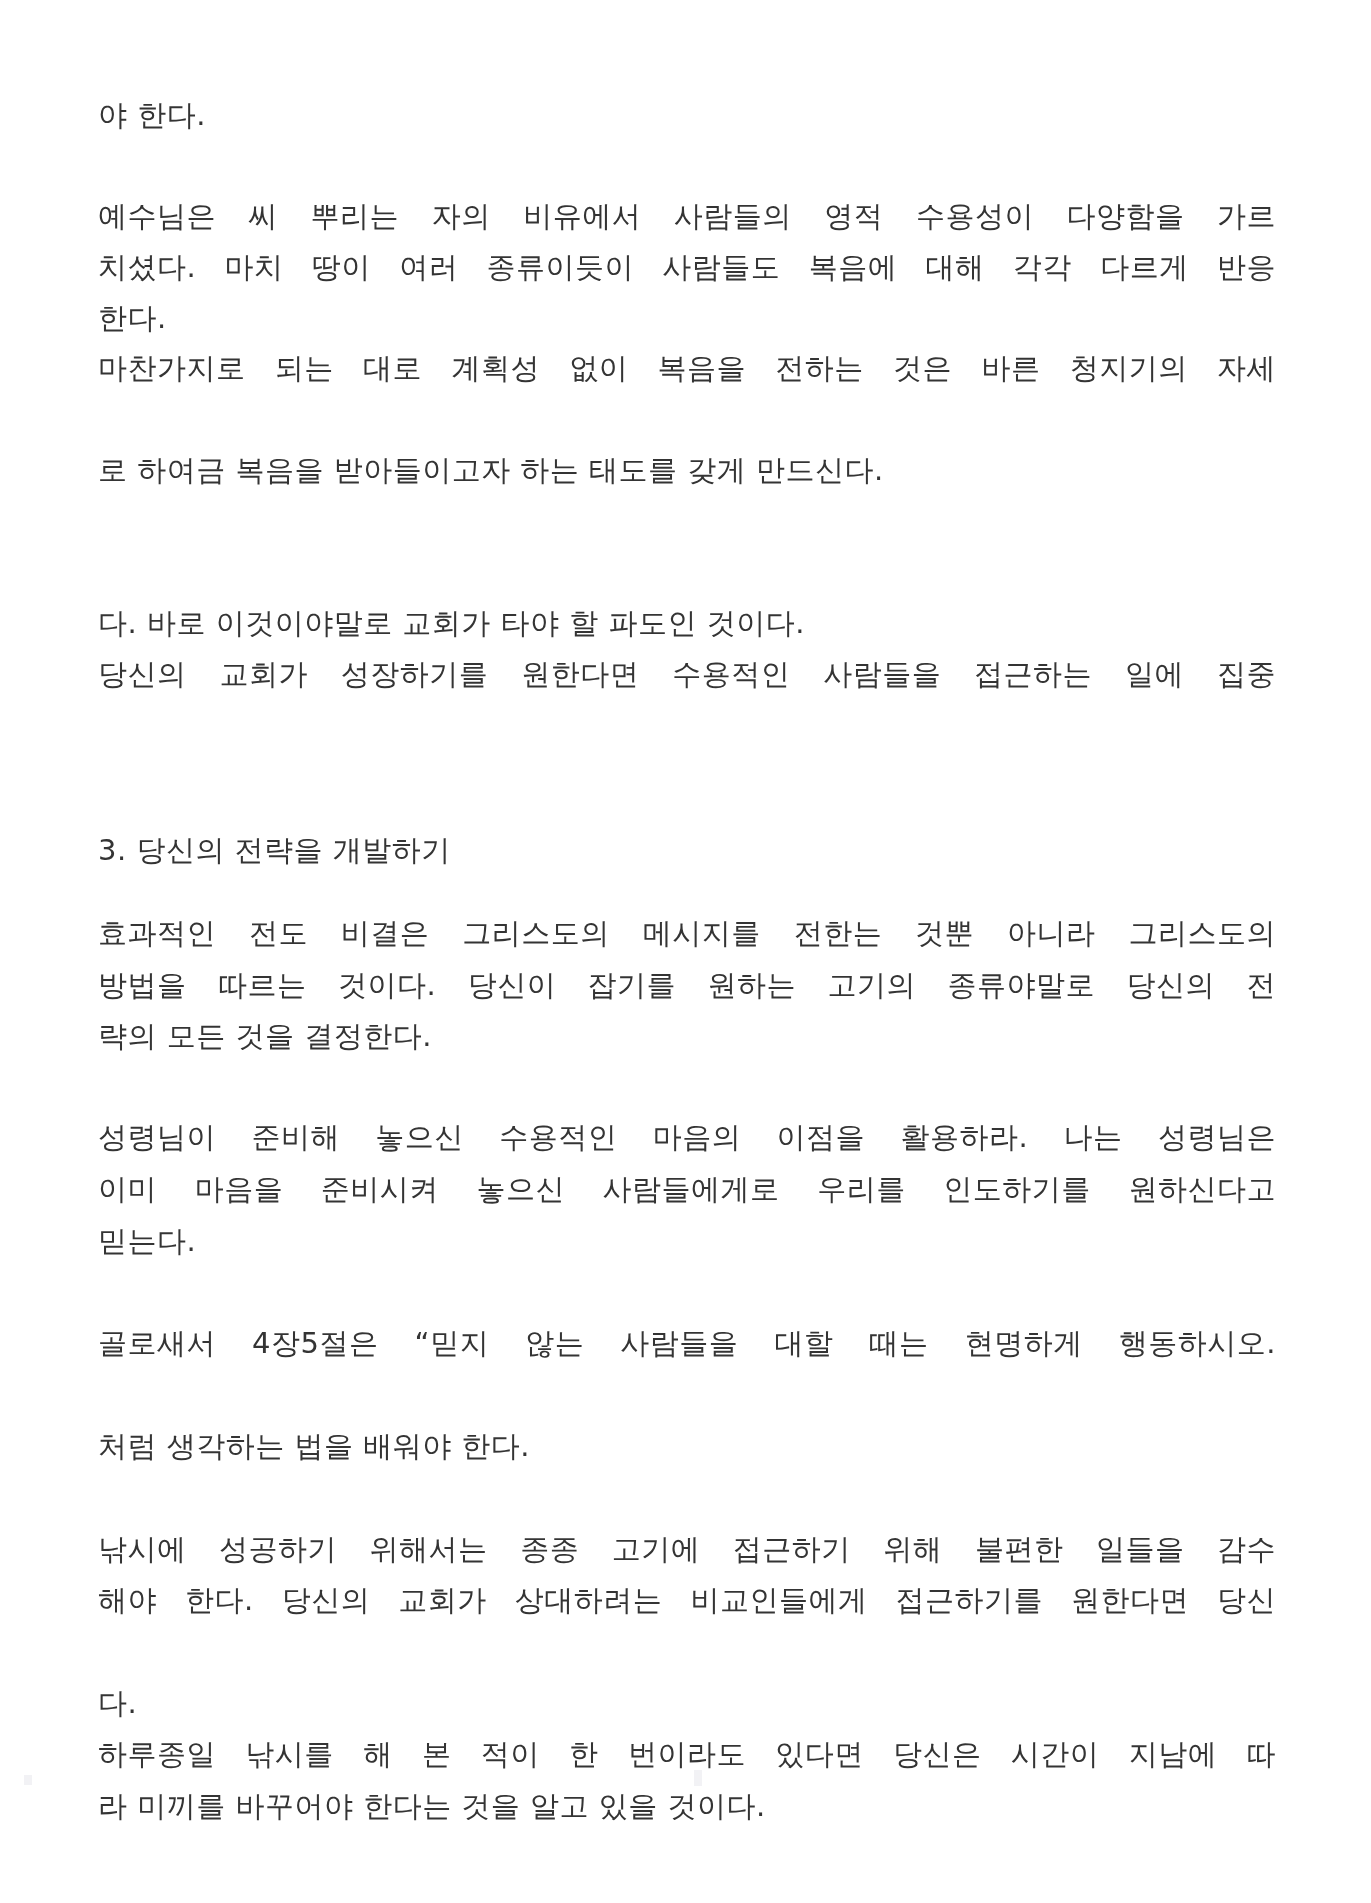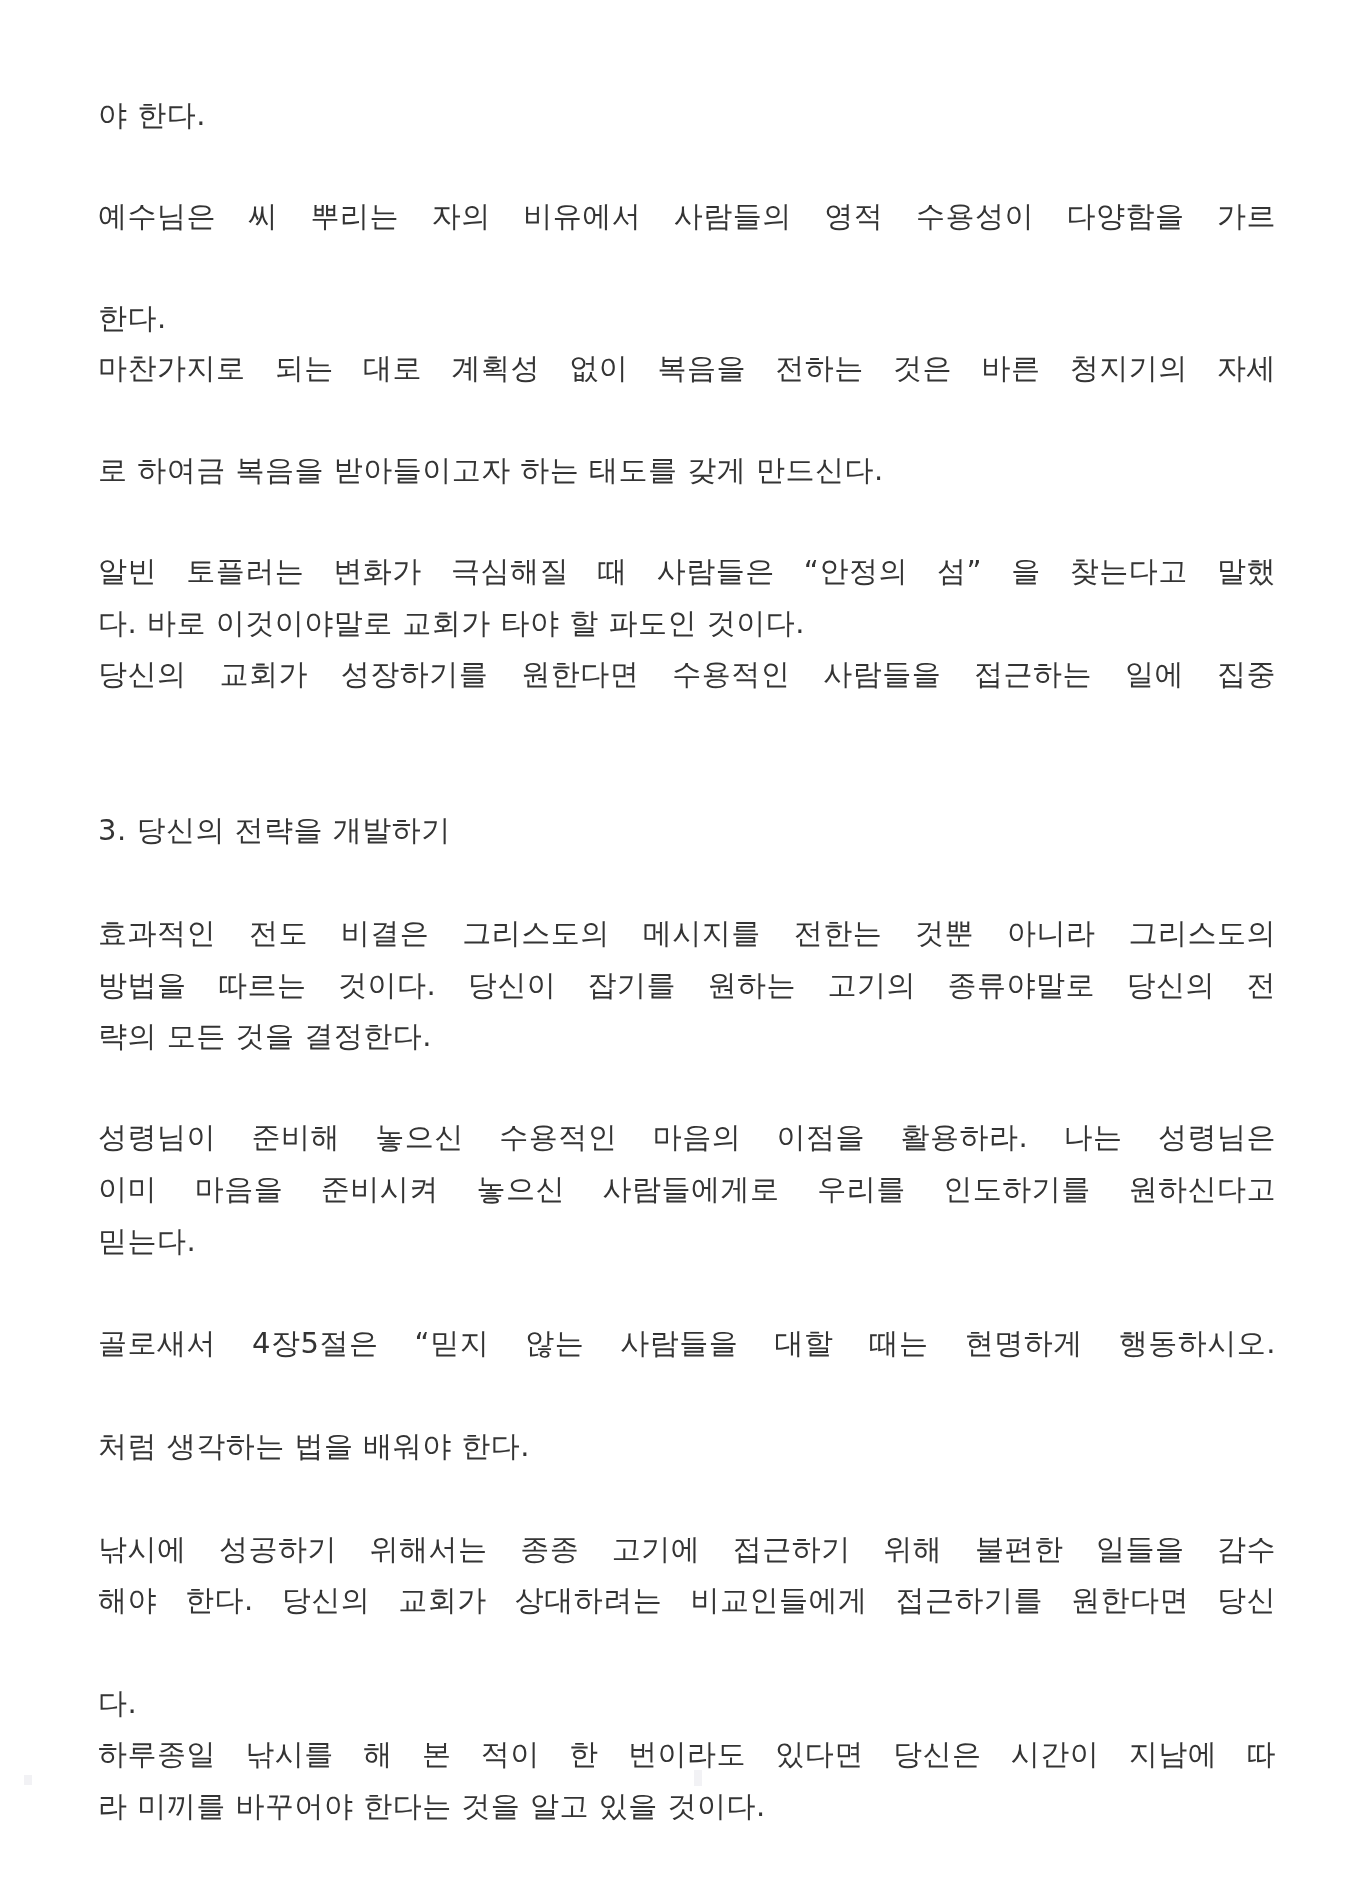--- a/index.html
+++ b/index.html
@@ -18,39 +18,39 @@
     width: 1178px;
     height: 40px;
     line-height: 40px;
     font-size: 29px;
     white-space: nowrap;
     text-align: justify;
     text-align-last: justify;
     letter-spacing: 0.5px;
   }
   .line.last { text-align-last: left; text-align: left; }
-  .heading { font-weight: normal; }
+  .heading { font-weight: normal; margin-top: 20px; }
   .artifact {
     position: absolute;
     background: #e9e9ef;
     opacity: 0.6;
   }
 </style>
 </head>
 <body>
 
 <div class="page">
   <div class="line last" style="top:95px">야 한다.</div>
 
   <div class="line" style="top:196px">예수님은 씨 뿌리는 자의 비유에서 사람들의 영적 수용성이 다양함을 가르</div>
+  <div class="line" style="top:247px">치셨다. 마치 땅이 여러 종류이듯이 사람들도 복음에 대해 각각 다르게 반응</div>
   <div class="line last" style="top:298px">한다.</div>
   <div class="line" style="top:348px">마찬가지로 되는 대로 계획성 없이 복음을 전하는 것은 바른 청지기의 자세</div>
   <div class="line last" style="top:450px">로 하여금 복음을 받아들이고자 하는 태도를 갖게 만드신다.</div>
 
-  <div class="line" style="top:551px">알빈 토플러는 변화가 극심해질 때 사람들은 “안정의 섬” 을 찾는다고 말했</div>
   <div class="line last" style="top:603px">다. 바로 이것이야말로 교회가 타야 할 파도인 것이다.</div>
   <div class="line" style="top:654px">당신의 교회가 성장하기를 원한다면 수용적인 사람들을 접근하는 일에 집중</div>
 
   <div class="line last heading" style="top:810px">3. 당신의 전략을 개발하기</div>
 
   <div class="line" style="top:913px">효과적인 전도 비결은 그리스도의 메시지를 전한는 것뿐 아니라 그리스도의</div>
   <div class="line" style="top:965px">방법을 따르는 것이다. 당신이 잡기를 원하는 고기의 종류야말로 당신의 전</div>
   <div class="line" style="top:1117px">성령님이 준비해 놓으신 수용적인 마음의 이점을 활용하라. 나는 성령님은</div>
 
   <div class="line last" style="top:1016px">략의 모든 것을 결정한다.</div>

